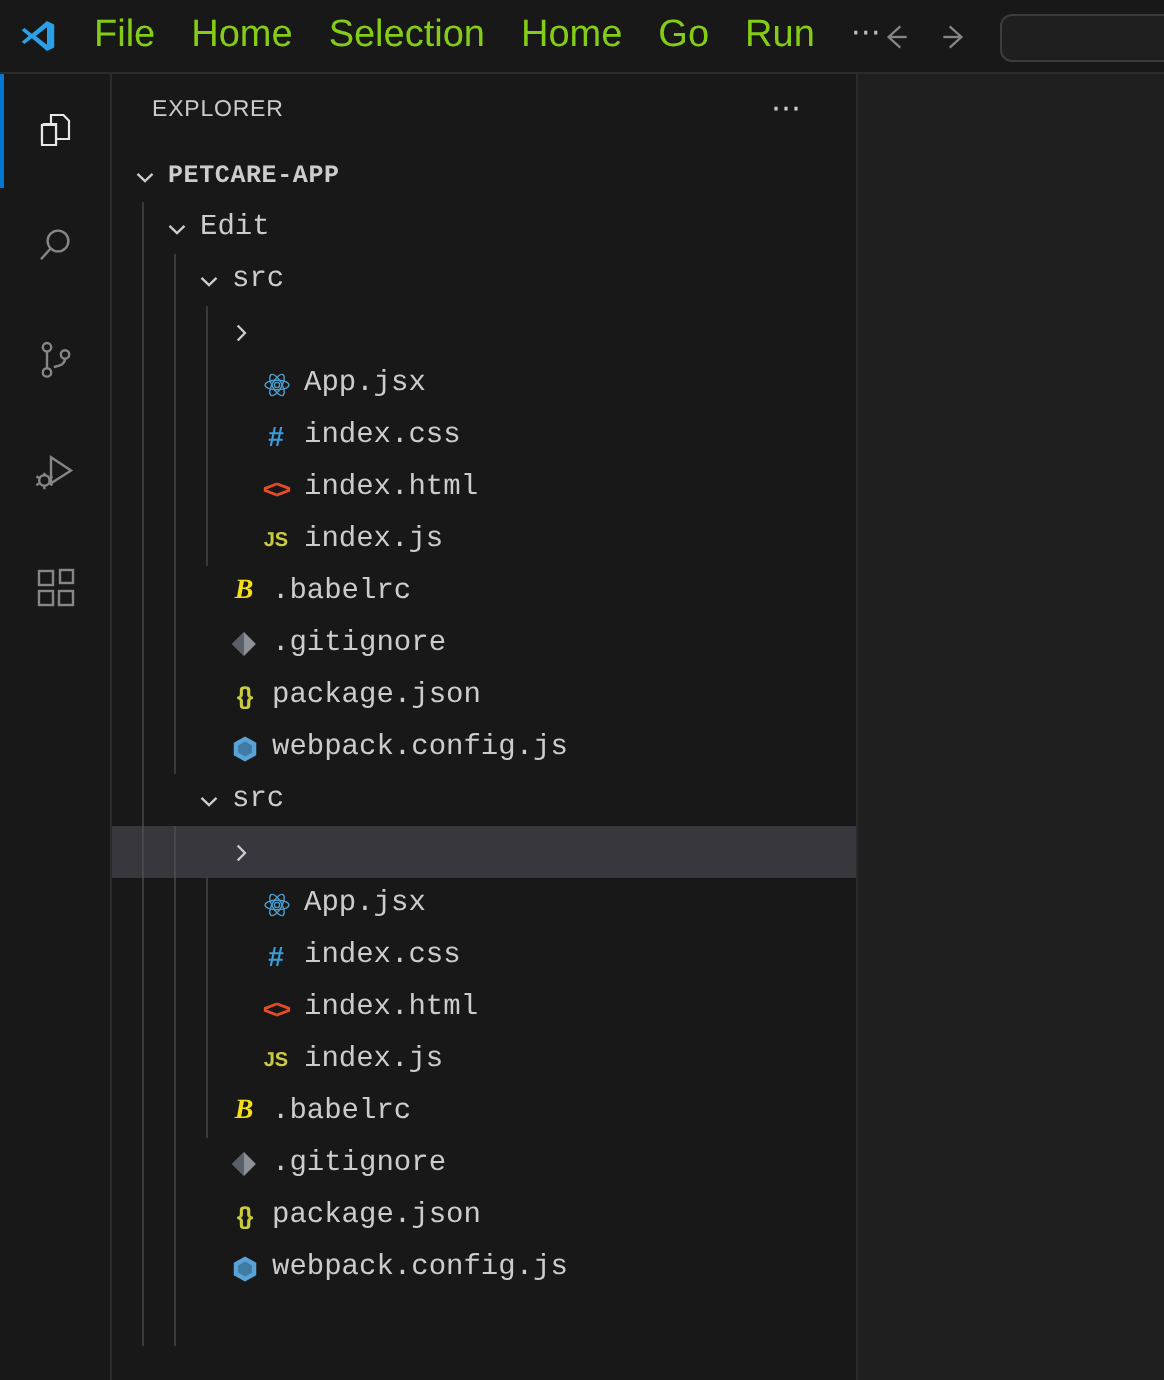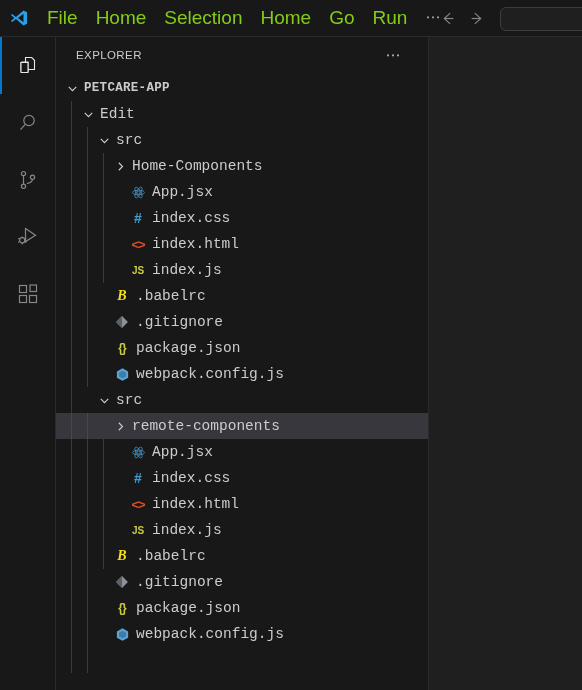--- a/index.html
+++ b/index.html
@@ -321,21 +321,20 @@
             </svg>
           </span>
           <span class="label">src</span>
         </div>
         <div class="row" style="padding-left: 56px;">
           <span class="twisty">
             <svg width="15" height="15" viewBox="0 0 16 16" fill="none" stroke="#cccccc" stroke-width="1.25">
               <path d="M6.2 4 L10.1 8 L6.2 12"></path>
             </svg>
           </span>
-          <span class="label">Home-Components</span>
         </div>
         <div class="row" style="padding-left: 56px;">
           <span class="twisty spacer"></span>
           <span class="ficon">
             <svg width="15" height="15" viewBox="0 0 24 24" fill="none" stroke="#4d9fd0" stroke-width="1.1">
         <circle cx="12" cy="12" r="2.1"></circle>
         <ellipse cx="12" cy="12" rx="9.5" ry="3.8"></ellipse>
         <ellipse cx="12" cy="12" rx="9.5" ry="3.8" transform="rotate(60 12 12)"></ellipse>
         <ellipse cx="12" cy="12" rx="9.5" ry="3.8" transform="rotate(120 12 12)"></ellipse>
             </svg>
@@ -404,21 +403,20 @@
             </svg>
           </span>
           <span class="label">src</span>
         </div>
         <div class="row selected" style="padding-left: 56px;">
           <span class="twisty">
             <svg width="15" height="15" viewBox="0 0 16 16" fill="none" stroke="#cccccc" stroke-width="1.25">
               <path d="M6.2 4 L10.1 8 L6.2 12"></path>
             </svg>
           </span>
-          <span class="label">remote-components</span>
         </div>
         <div class="row" style="padding-left: 56px;">
           <span class="twisty spacer"></span>
           <span class="ficon">
             <svg width="15" height="15" viewBox="0 0 24 24" fill="none" stroke="#4d9fd0" stroke-width="1.1">
         <circle cx="12" cy="12" r="2.1"></circle>
         <ellipse cx="12" cy="12" rx="9.5" ry="3.8"></ellipse>
         <ellipse cx="12" cy="12" rx="9.5" ry="3.8" transform="rotate(60 12 12)"></ellipse>
         <ellipse cx="12" cy="12" rx="9.5" ry="3.8" transform="rotate(120 12 12)"></ellipse>
             </svg>

